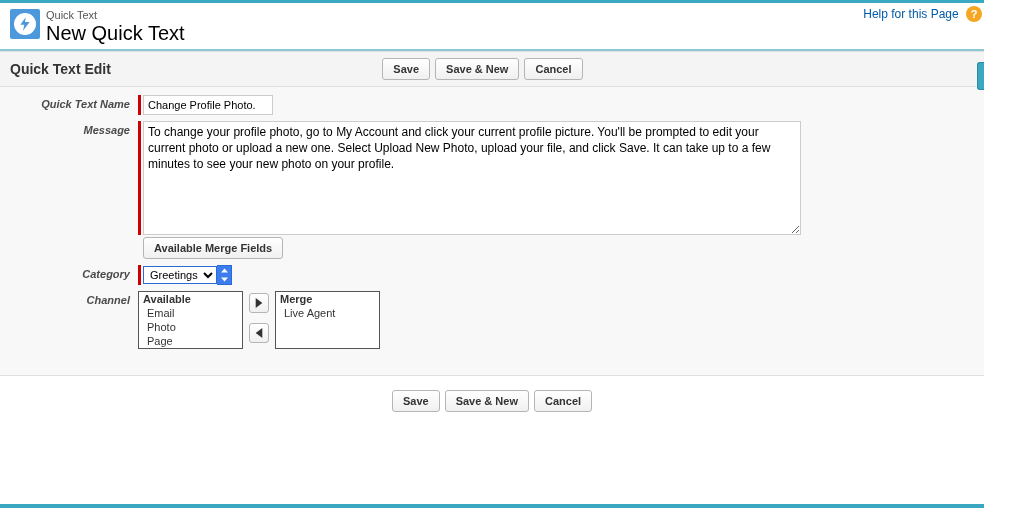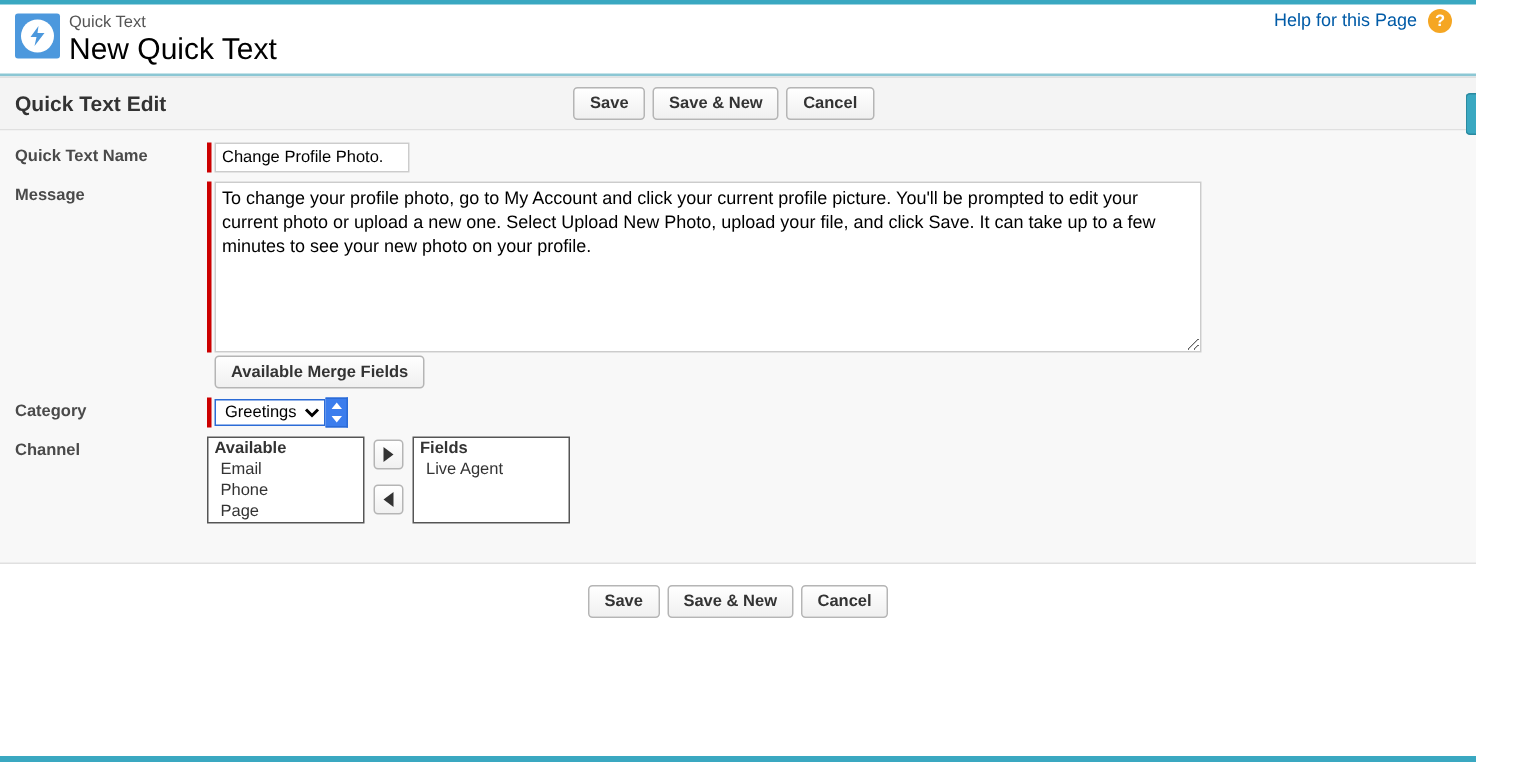--- a/index.html
+++ b/index.html
@@ -4,32 +4,32 @@
 <style>
 html,body{margin:0;padding:0;font-family:Arial,Helvetica,sans-serif;font-size:12px;color:#333;background:#fff;}
 .page{width:984px;min-height:508px;box-sizing:border-box;position:relative;}
 .topbar{height:3px;background:linear-gradient(#3aa8c1,#3aa8c1);}
 .header{display:flex;align-items:flex-start;padding:6px 10px 2px 10px;}
 .icon-box{width:30px;height:30px;background:#4c98dd;border-radius:2px;display:flex;align-items:center;justify-content:center;margin-right:6px;}
 .bolt{width:22px;height:22px;background:#fff;border-radius:50%;display:flex;align-items:center;justify-content:center;}
 .bolt svg{width:16px;height:16px;fill:#4c98dd;}
 .crumb{font-size:11px;color:#555;padding-top:0px;}
 .title{font-size:20px;font-weight:500;color:#000;margin-top:1px;}
-.help{position:absolute;right:16px;top:6px;font-size:12px;color:#015ba7;}
+.help{position:absolute;right:2px;top:6px;font-size:12px;color:#015ba7;}
 .help .q{display:inline-block;width:16px;height:16px;background:#f5a623;color:#fff;border-radius:50%;text-align:center;line-height:16px;font-weight:bold;margin-left:4px;font-size:11px;}
 .divider{height:2px;background:#8cc7d4;margin:2px 0 0 0;}
 .section-head{background:#f4f4f4;border:1px solid #e0e0e0;border-left:none;border-right:none;padding:6px 10px;display:flex;align-items:center;justify-content:space-between;}
 .section-head h2{font-size:14px;font-weight:bold;margin:0;}
 .button-row{display:flex;gap:5px;justify-content:center;flex:1;}
 .btn{background:linear-gradient(#fff,#f0f0f0);border:1px solid #b5b5b5;border-radius:3px;padding:4px 10px;font-size:11px;font-weight:bold;color:#333;cursor:pointer;}
 .req-bar{background:#eaf3f6;border:1px solid #d9e9ef;border-left:none;border-right:none;padding:4px 10px;text-align:right;font-size:11px;color:#333;}
 .req-mark{display:inline-block;width:3px;height:11px;background:#c00;vertical-align:middle;margin-right:4px;}
 .form-body{background:#f8f8f8;padding:8px 10px 20px 10px;border-bottom:1px solid #e0e0e0;}
 .form-row{display:flex;margin-bottom:6px;align-items:flex-start;}
-.label{width:120px;text-align:left;font-size:11px;color:#4a4a4a;font-weight:bold;padding-right:8px;padding-top:3px;}
+.label{width:120px;text-align:right;font-size:11px;color:#4a4a4a;font-weight:bold;padding-right:8px;padding-top:3px;font-style:italic;}
 .field{flex:0 0 auto;display:flex;align-items:flex-start;}
 .rbar{width:3px;background:#c00;align-self:stretch;margin-right:2px;}
 input[type=text].tf{border:1px solid #ccc;padding:2px 4px;font-size:11px;height:14px;width:120px;background:#fff;}
 textarea.ta{border:1px solid #ccc;font-size:12px;padding:2px 4px;width:648px;height:108px;resize:both;background:#fff;font-family:Arial;line-height:1.35;}
 .merge-btn{margin-top:2px;}
 .sel-wrap{display:flex;align-items:center;}
 select.sel{border:1px solid #2b6bd6;background:#fff;font-size:11px;padding:1px 2px;}
 .spin{width:14px;height:18px;background:#3b7ded;border:1px solid #2b6bd6;border-left:none;display:inline-flex;flex-direction:column;}
 .spin div{flex:1;display:flex;align-items:center;justify-content:center;}
 .spin svg{width:7px;height:5px;fill:#fff;}
@@ -131,37 +131,37 @@
       </div>
     </div>
 
     <div class="form-row">
       <div class="label">Channel</div>
       <div class="field">
         <div class="duel">
           <div class="listbox">
             <div class="lb-head">Available</div>
             <div class="lb-item">Email</div>
-            <div class="lb-item">Phone</div>
+            <div class="lb-item">Photo</div>
             <div class="lb-item">Page</div>
           </div>
           <div class="mover">
             <div class="sqbtn">
                 <svg viewBox="0 0 8 12">
                   <path d="M0 0 L8 6 L0 12 Z"></path>
                 </svg>
               </div>
             <div class="sqbtn">
                 <svg viewBox="0 0 8 12">
                   <path d="M8 0 L0 6 L8 12 Z"></path>
                 </svg>
               </div>
           </div>
           <div class="listbox chosen">
-            <div class="lb-head">Fields</div>
+            <div class="lb-head">Merge</div>
             <div class="lb-item">Live Agent</div>
           </div>
         </div>
       </div>
     </div>
 
   </div>
 
   <div class="footer-buttons">
     <button class="btn" type="button">Save</button>

